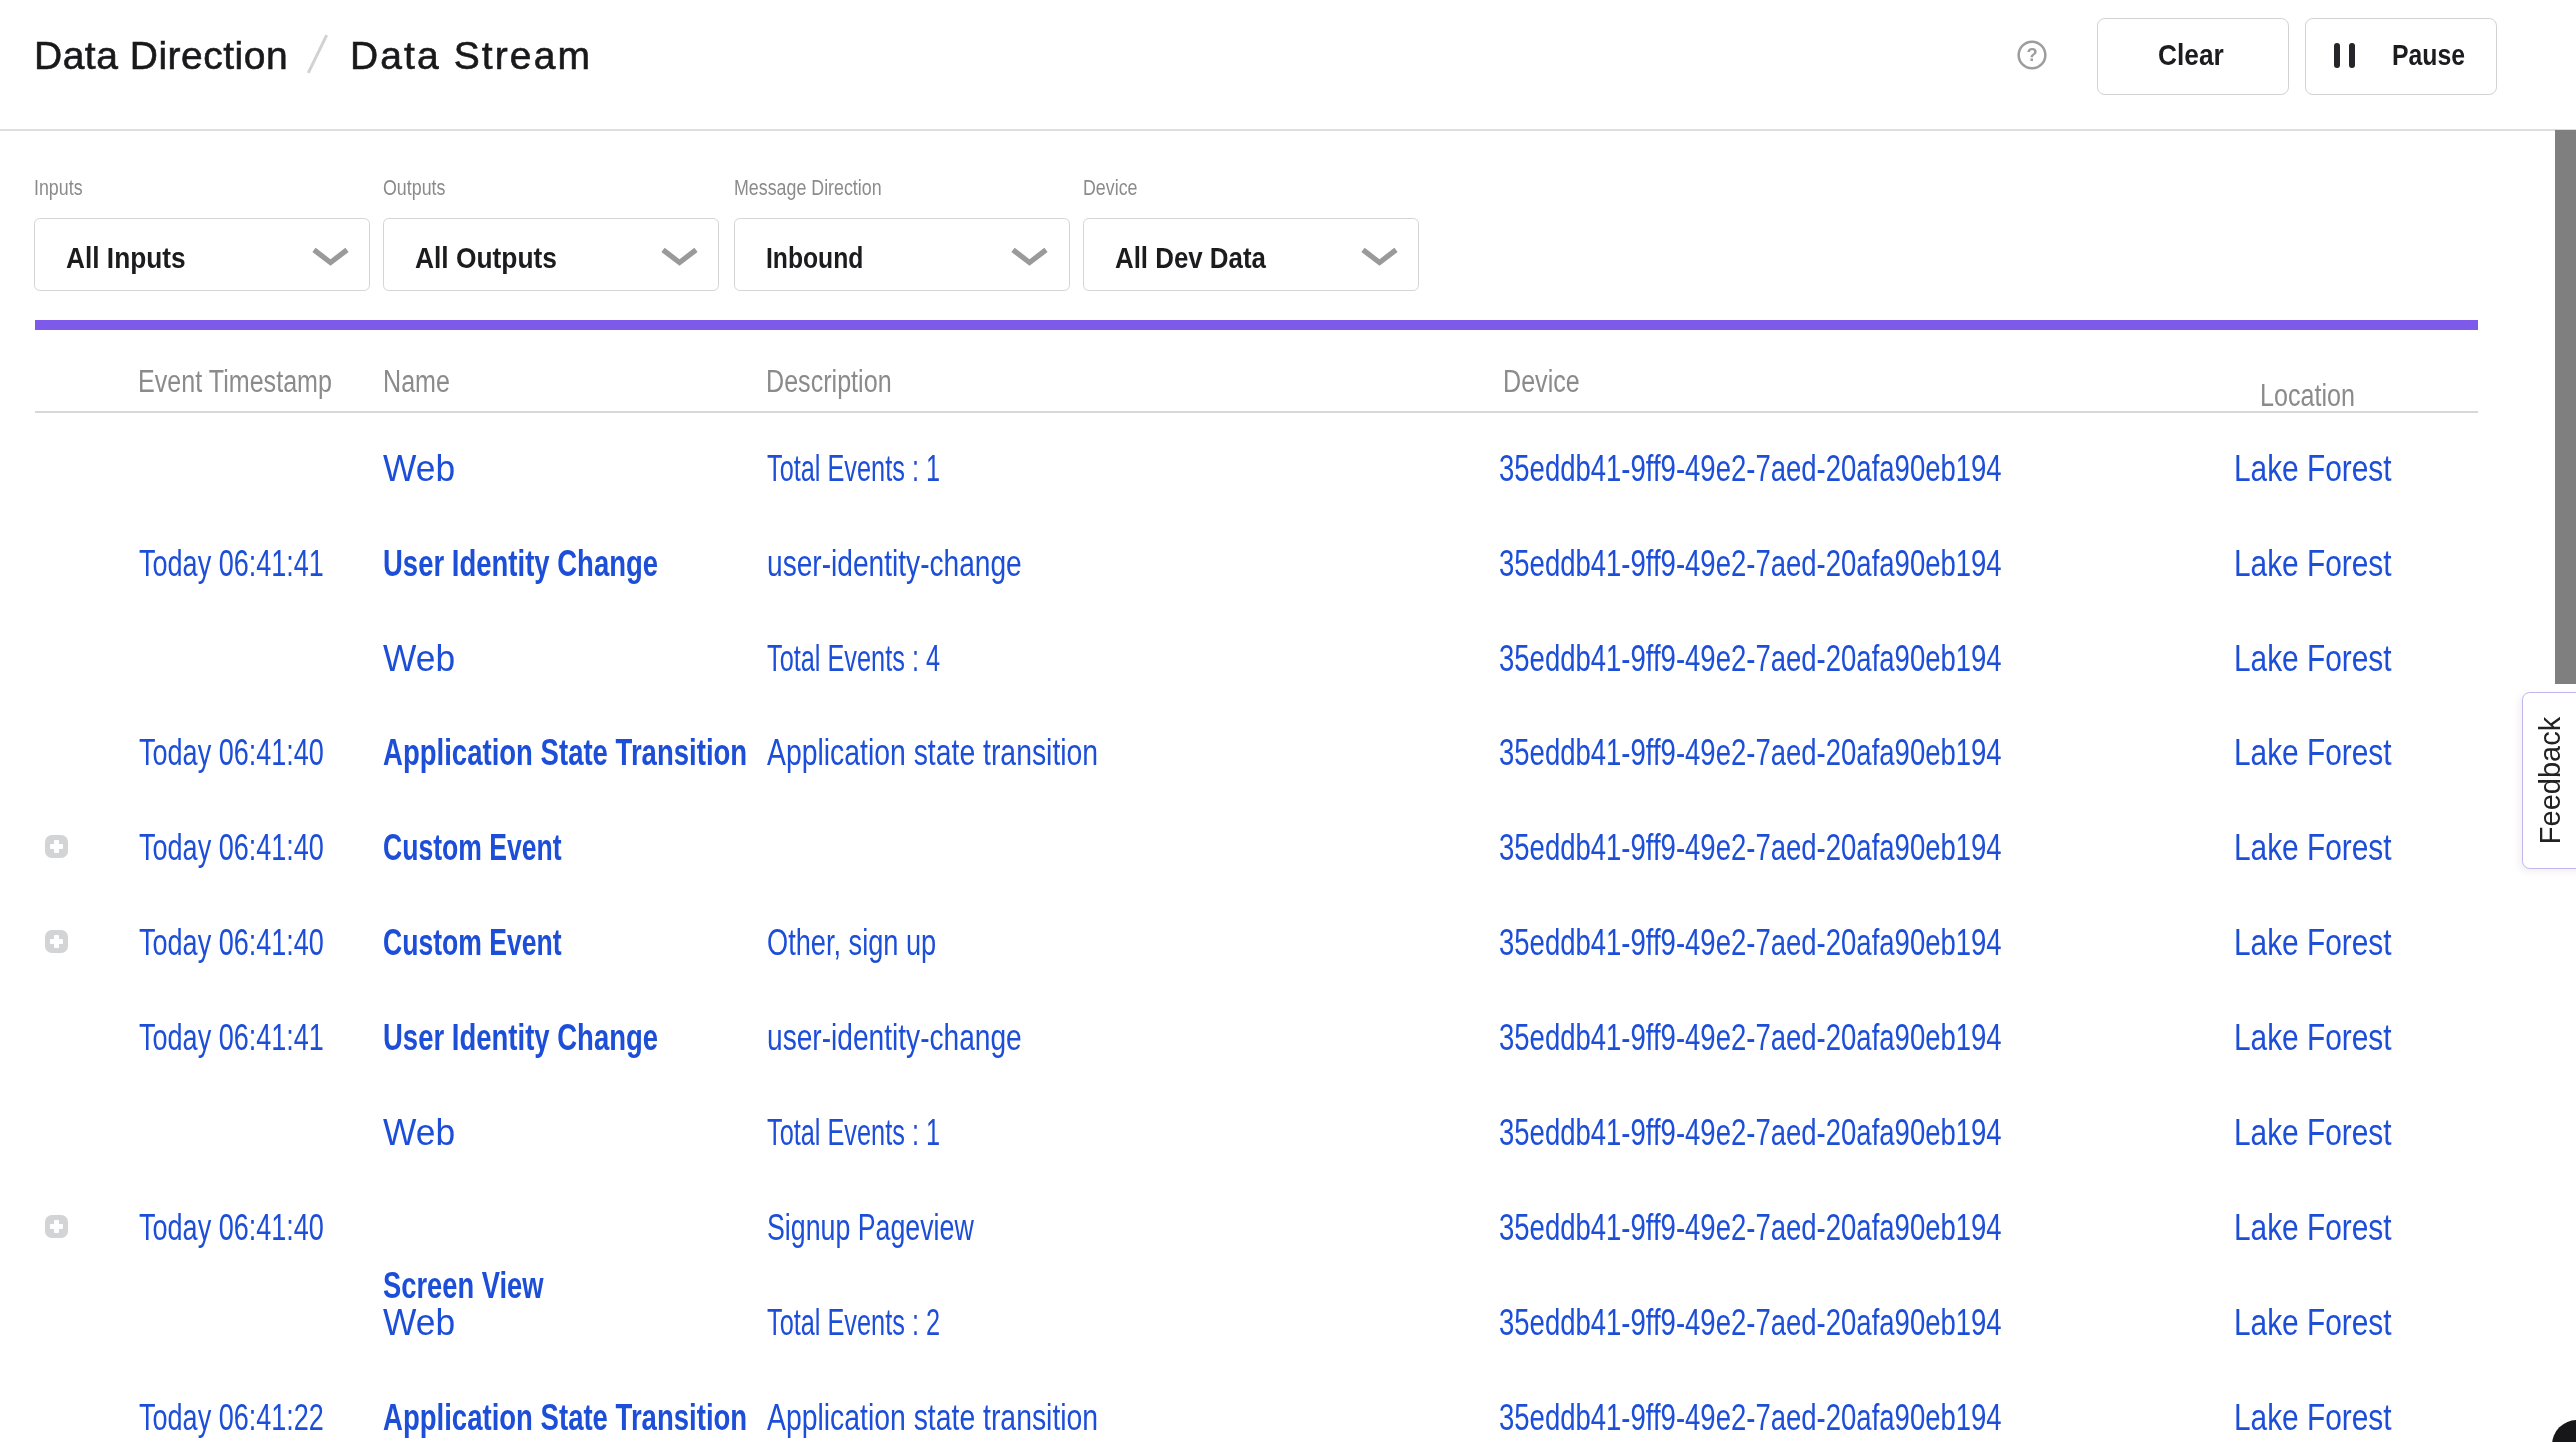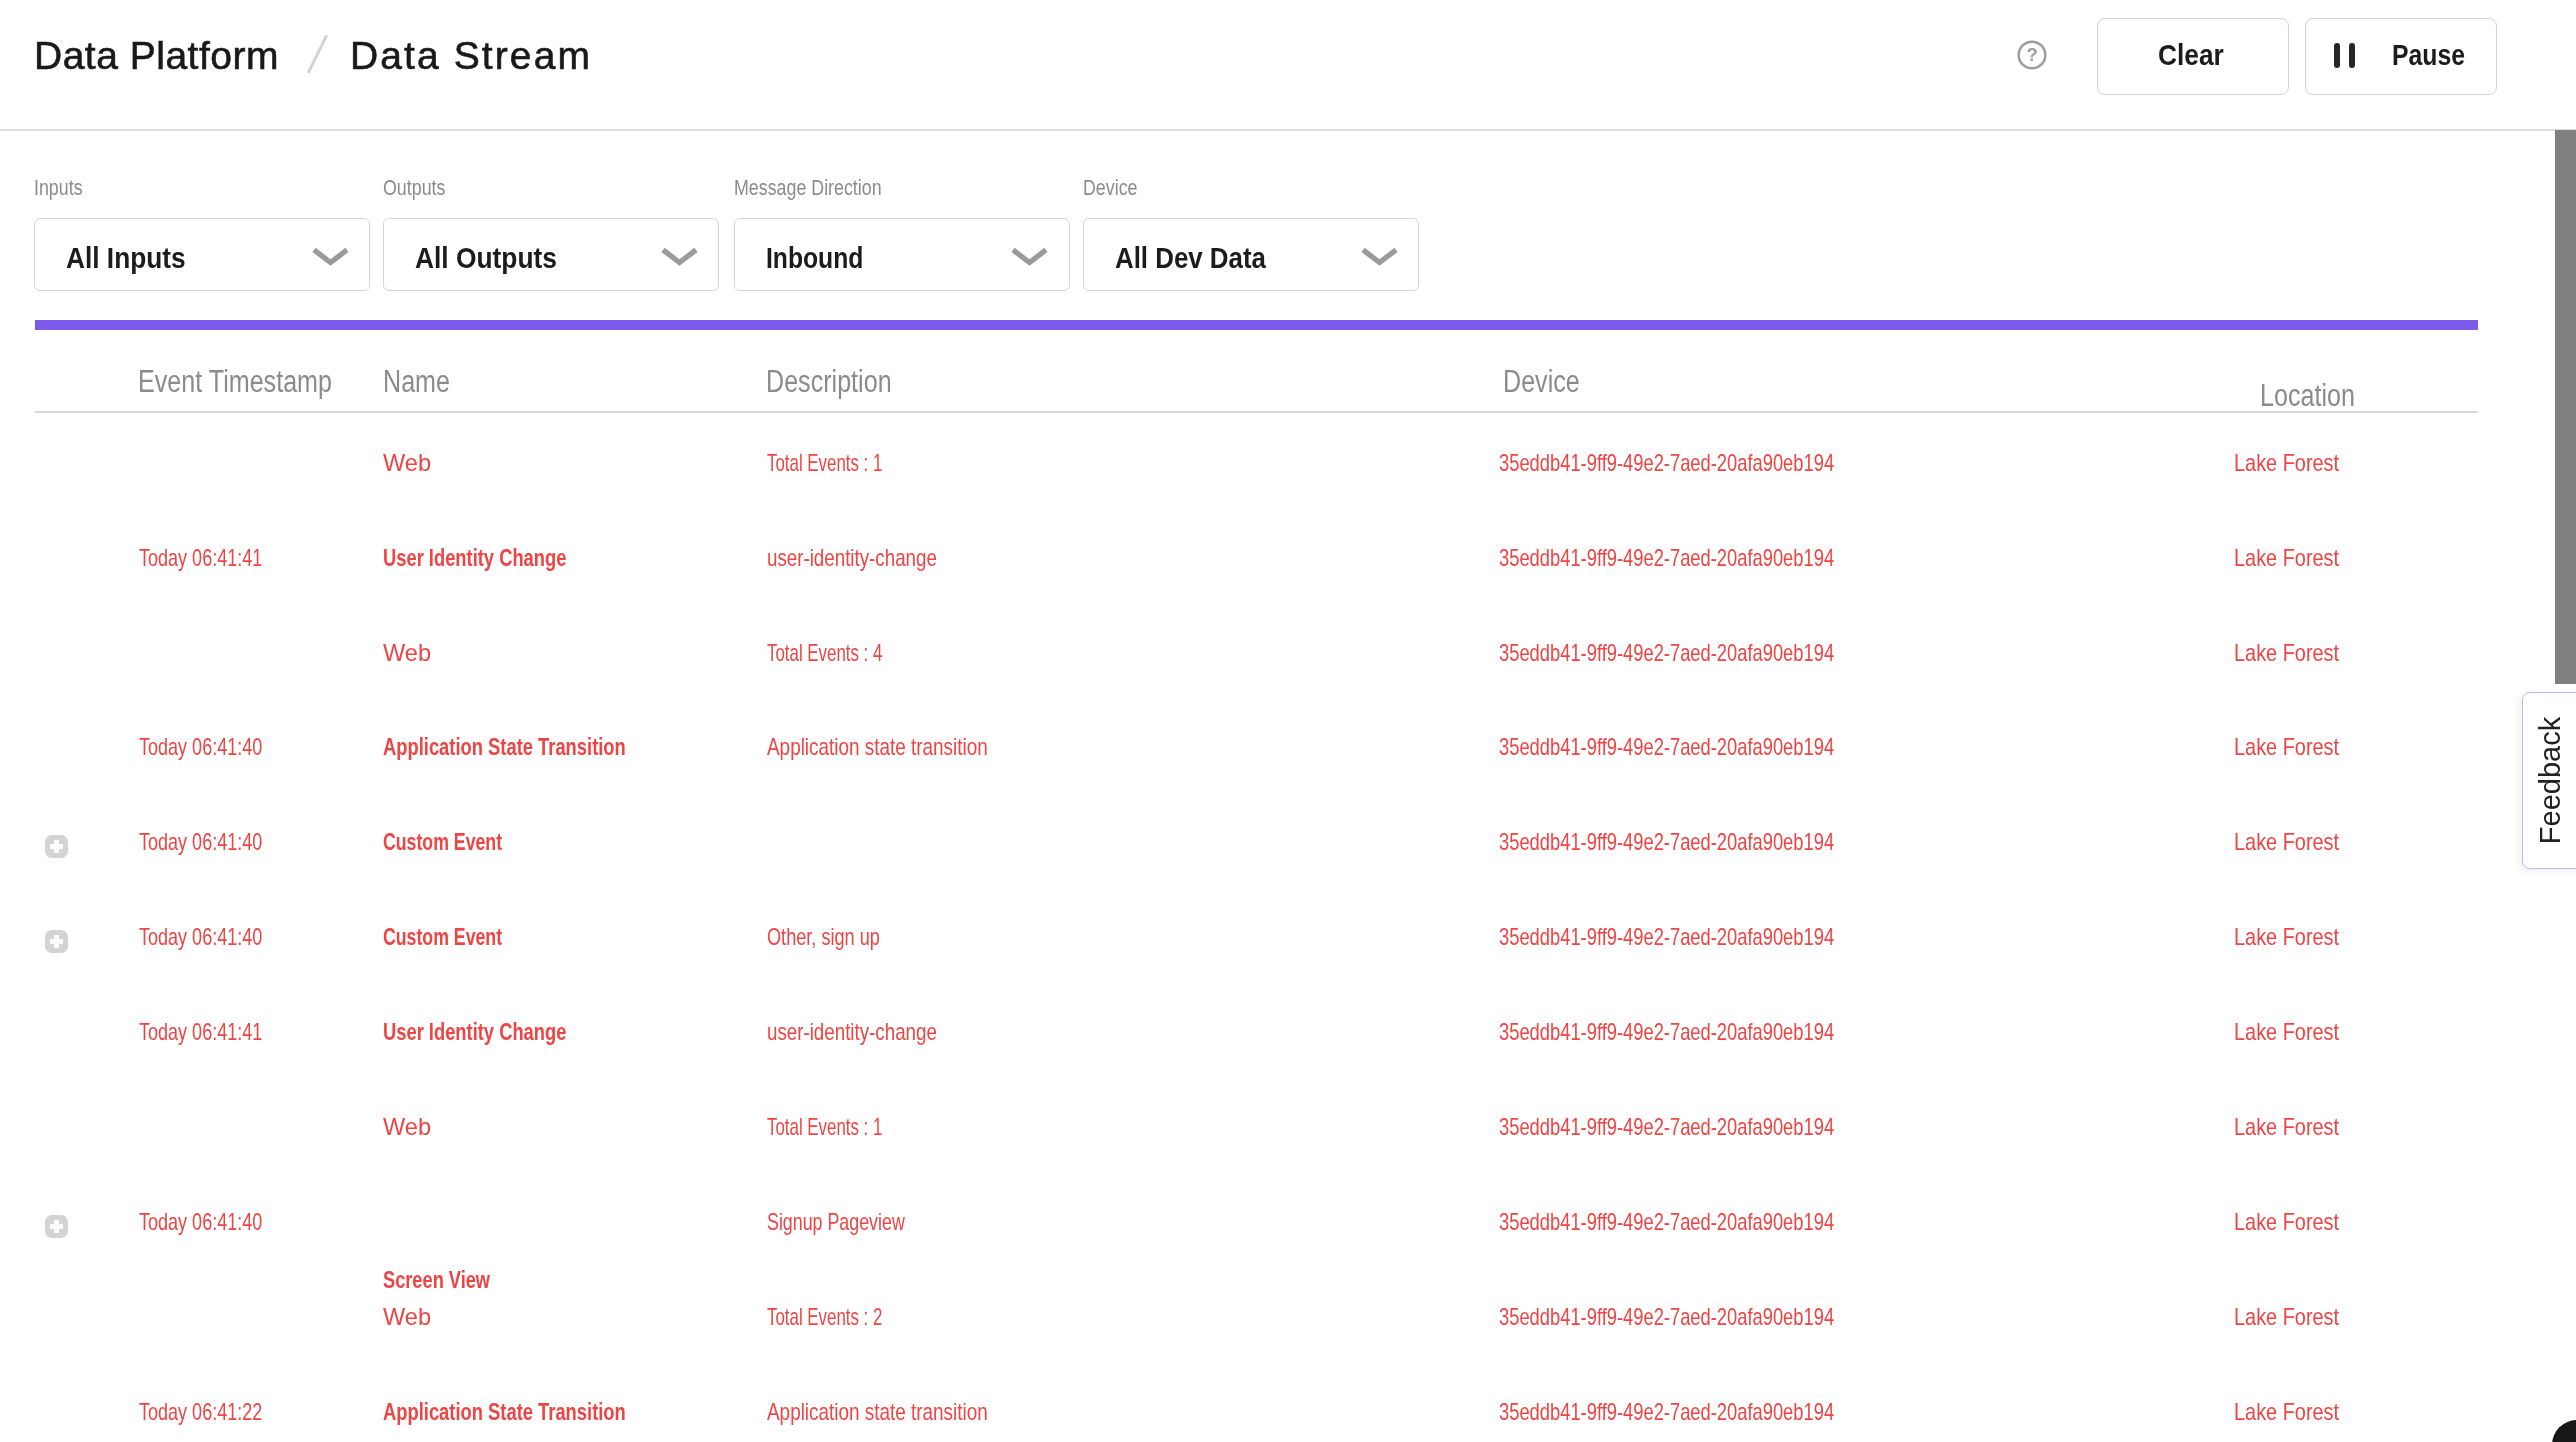--- a/index.html
+++ b/index.html
@@ -3,35 +3,35 @@
 <meta charset="utf-8">
 <style>
   * { margin:0; padding:0; box-sizing:border-box; }
   html,body { width:2576px; height:1442px; background:#ffffff; overflow:hidden; }
   body { font-family:"Liberation Sans", sans-serif; color:#1c1c1e; }
   .abs { position:absolute; white-space:nowrap; line-height:1; }
   #page { position:relative; width:2576px; height:1442px; overflow:hidden; }
   .sx { display:inline-block; transform-origin:0 50%; }
   .lbl { font-size:22px; color:#8b8b8b; }
   .hdr { font-size:31px; color:#8b8b8b; }
-  .cell { font-size:24px; color:#ef4444; }
+  .cell { font-size:36px; color:#1d4ed8; }
   .b { font-weight:bold; }
   .selbox { position:absolute; top:218px; height:73px; width:336px; border:1.9px solid #d5d5d5; border-radius:5.8px; background:#fff; }
   .selval { position:absolute; top:241px; font-size:30px; font-weight:bold; color:#1c1c1e; }
   .chev { position:absolute; top:247px; }
   .btn { position:absolute; top:17.5px; height:77px; border:1.9px solid #d2d2d2; border-radius:7.8px; background:#fff; }
   .plus { position:absolute; width:23px; height:23px; background:#d2d4d6; border-radius:6.8px; }
   .plus:before { content:""; position:absolute; left:5.3px; top:8.7px; width:12.6px; height:5.8px; background:#fff; border-radius:1px; }
   .plus:after { content:""; position:absolute; left:8.7px; top:5.3px; width:5.8px; height:12.6px; background:#fff; border-radius:1px; }
 </style>
 </head>
 <body>
 <div id="page">
 
-  <div class="abs" style="left:34px; top:36px; font-size:39px; letter-spacing:0.5px; color:#19191b; -webkit-text-stroke:0.6px #19191b;">Data Platform</div>
+  <div class="abs" style="left:34px; top:36px; font-size:39px; letter-spacing:0.5px; color:#19191b; -webkit-text-stroke:0.6px #19191b;">Data Direction</div>
   <div class="abs" style="left:316px; top:33px; width:2.9px; height:42px; background:#d2d2d2; transform:rotate(26deg); transform-origin:50% 50%;"></div>
   <div class="abs" style="left:350px; top:36px; font-size:39px; letter-spacing:2.1px; color:#19191b; -webkit-text-stroke:0.6px #19191b;">Data Stream</div>
 
   <svg class="abs" style="left:2017px; top:40px;" width="30" height="30" viewBox="0 0 31 31">
     <circle cx="15.5" cy="15.5" r="13.8" fill="none" stroke="#9d9d9d" stroke-width="2.6"></circle>
     <text x="15.5" y="21.5" font-family="Liberation Sans" font-size="19" font-weight="bold" fill="#9d9d9d" text-anchor="middle">?</text>
   </svg>
 
   <div class="btn" style="left:2097px; width:192px;"></div>
   <div class="abs" style="left:2158px; top:40px; font-size:30px; font-weight:bold;"><span class="sx" style="transform:scaleX(.877);">Clear</span></div>

